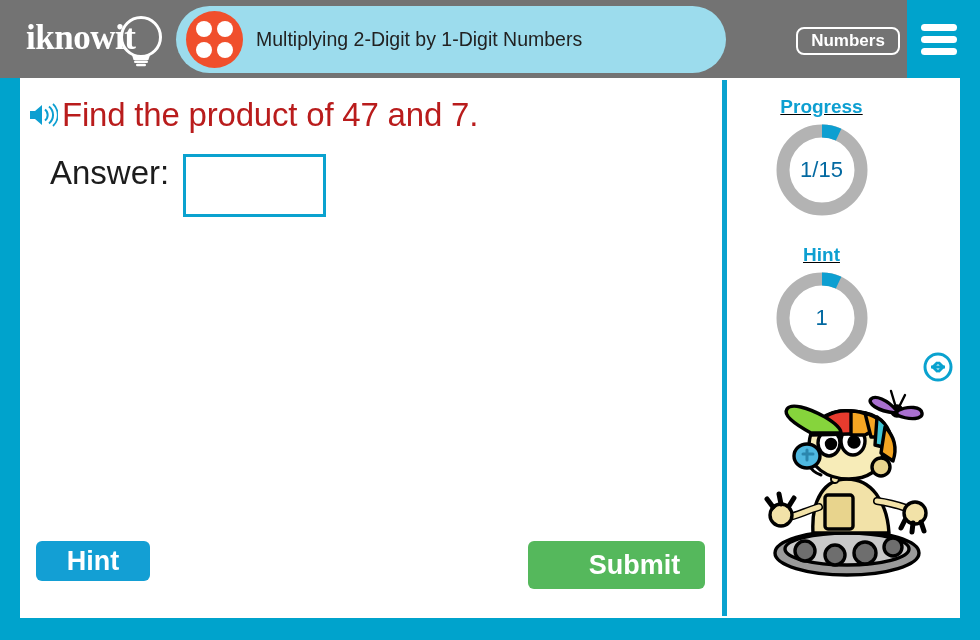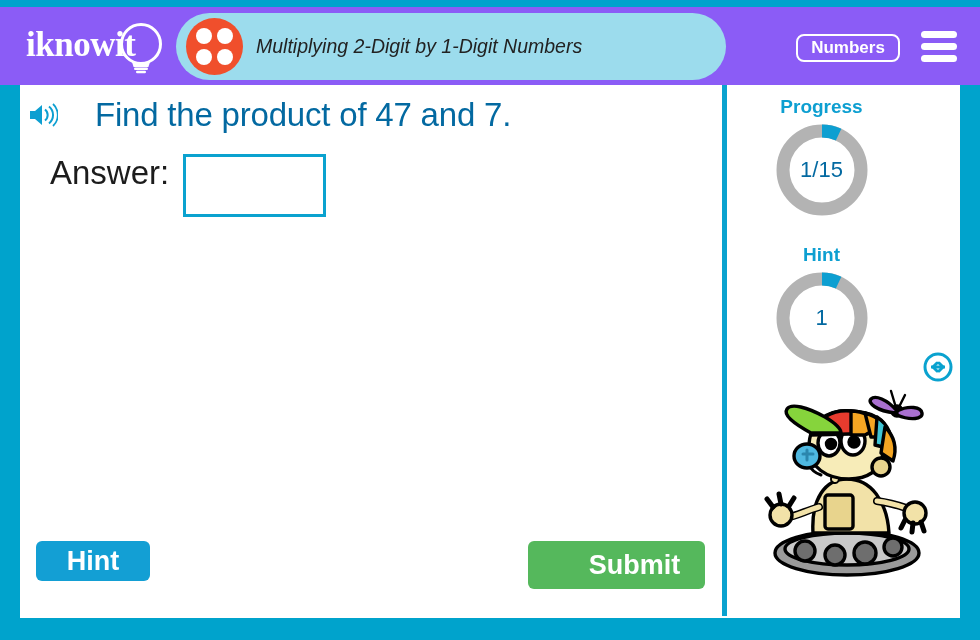--- a/index.html
+++ b/index.html
@@ -16,25 +16,24 @@
     position: relative;
     width: 980px;
     height: 640px;
     background: #00a3cc;
   }
 
   
   .header {
     position: absolute;
     left: 0; top: 0;
-    width: 980px;
+    width: 907px;
     height: 78px;
-    background: #8b5cf6;
+    background: #737373;
     z-index: 5;
-    margin-top: 7px;
   }
 
   .logo {
     position: absolute;
     left: 24px; top: 12px;
     width: 150px;
     height: 56px;
   }
 
   .logo-text {
@@ -57,21 +56,20 @@
   }
 
   
   .title-pill {
     position: absolute;
     left: 176px; top: 6px;
     width: 550px;
     height: 67px;
     background: #9cdced;
     border-radius: 34px;
-    font-style: italic;
   }
 
   .dots-circle {
     position: absolute;
     left: 10px; top: 5px;
     width: 57px;
     height: 57px;
     background: #f04f2c;
     border-radius: 50%;
   }
@@ -160,24 +158,23 @@
     gap: 4px;
   }
   .speaker-icon {
     width: 30px;
     height: 26px;
     flex: 0 0 auto;
     cursor: pointer;
   }
   .question-text {
     font-size: 33px;
-    color: #0369a1;
+    color: #b91c1c;
     white-space: nowrap;
     letter-spacing: -0.2px;
-    margin-left: 33px;
   }
 
   .answer-row {
     position: absolute;
     left: 30px; top: 76px;
     display: flex;
   }
   .answer-label {
     font-size: 33px;
     color: #1c1c1c;
@@ -227,21 +224,21 @@
   }
 
   
   .side-panel {
     position: absolute;
     left: 707px; top: 0;
     width: 233px;
     height: 540px;
   }
 
-  .ring-block { position: absolute; width: 189px; text-align: center; }
+  .ring-block { position: absolute; width: 189px; text-align: center; text-decoration: underline; }
   .ring-block.progress { top: 18px; }
   .ring-block.score    { top: 166px; }
 
   .ring-label {
     font-size: 19px;
     font-weight: bold;
     color: #0d9fd1;
     margin-bottom: 4px;
   }
   .ring-wrap {

